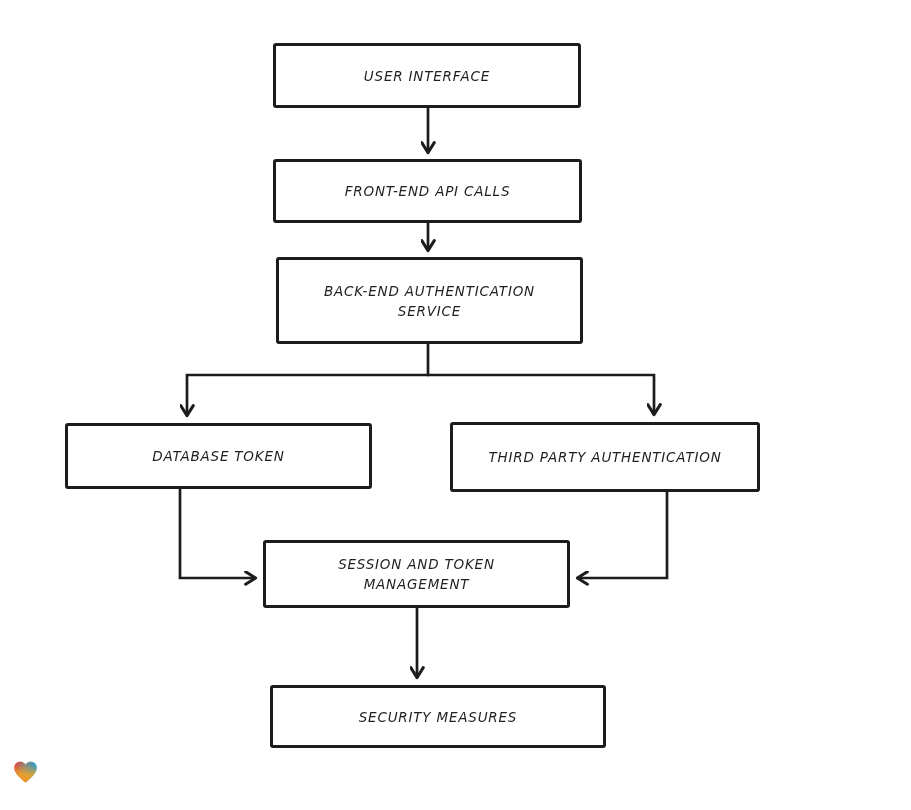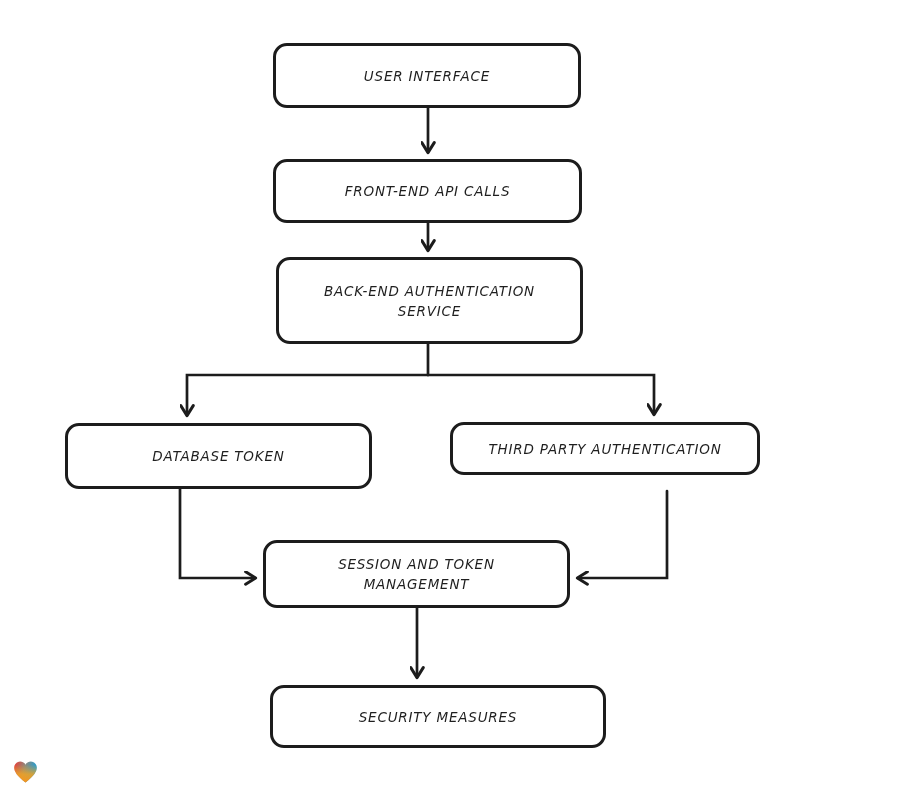--- a/index.html
+++ b/index.html
@@ -18,21 +18,21 @@
     position: absolute;
     left: 0; top: 0;
     width: 911px; height: 810px;
     z-index: 1;
   }
   .node {
     position: absolute;
     z-index: 2;
     background: #ffffff;
     border: 3px solid #1c1c1c;
-    border-radius: 14px;
+    border-radius: 3px;
     display: flex;
     align-items: center;
     justify-content: center;
     text-align: center;
     color: #1f1f1f;
     font-size: 13.5px;
     letter-spacing: 0.8px;
     line-height: 20px;
     padding: 4px 14px;
     font-style: oblique 4deg;
@@ -77,21 +77,21 @@
   </div>
 
   <div class="node" style="left:276px; top:257px; width:307px; height:87px; padding:4px 42px;">
     <span>BACK-END AUTHENTICATION SERVICE</span>
   </div>
 
   <div class="node" style="left:65px;  top:423px; width:307px; height:66px;">
     <span>DATABASE TOKEN</span>
   </div>
 
-  <div class="node" style="left:450px; top:422px; width:310px; height:53px;">
+  <div class="node" style="left:450px; top:422px; width:310px; height:70px;">
     <span>THIRD PARTY AUTHENTICATION</span>
   </div>
 
   <div class="node" style="left:263px; top:540px; width:307px; height:68px; padding:4px 60px;">
     <span>SESSION AND TOKEN MANAGEMENT</span>
   </div>
 
   <div class="node" style="left:270px; top:685px; width:336px; height:63px;">
     <span>SECURITY MEASURES</span>
   </div>

